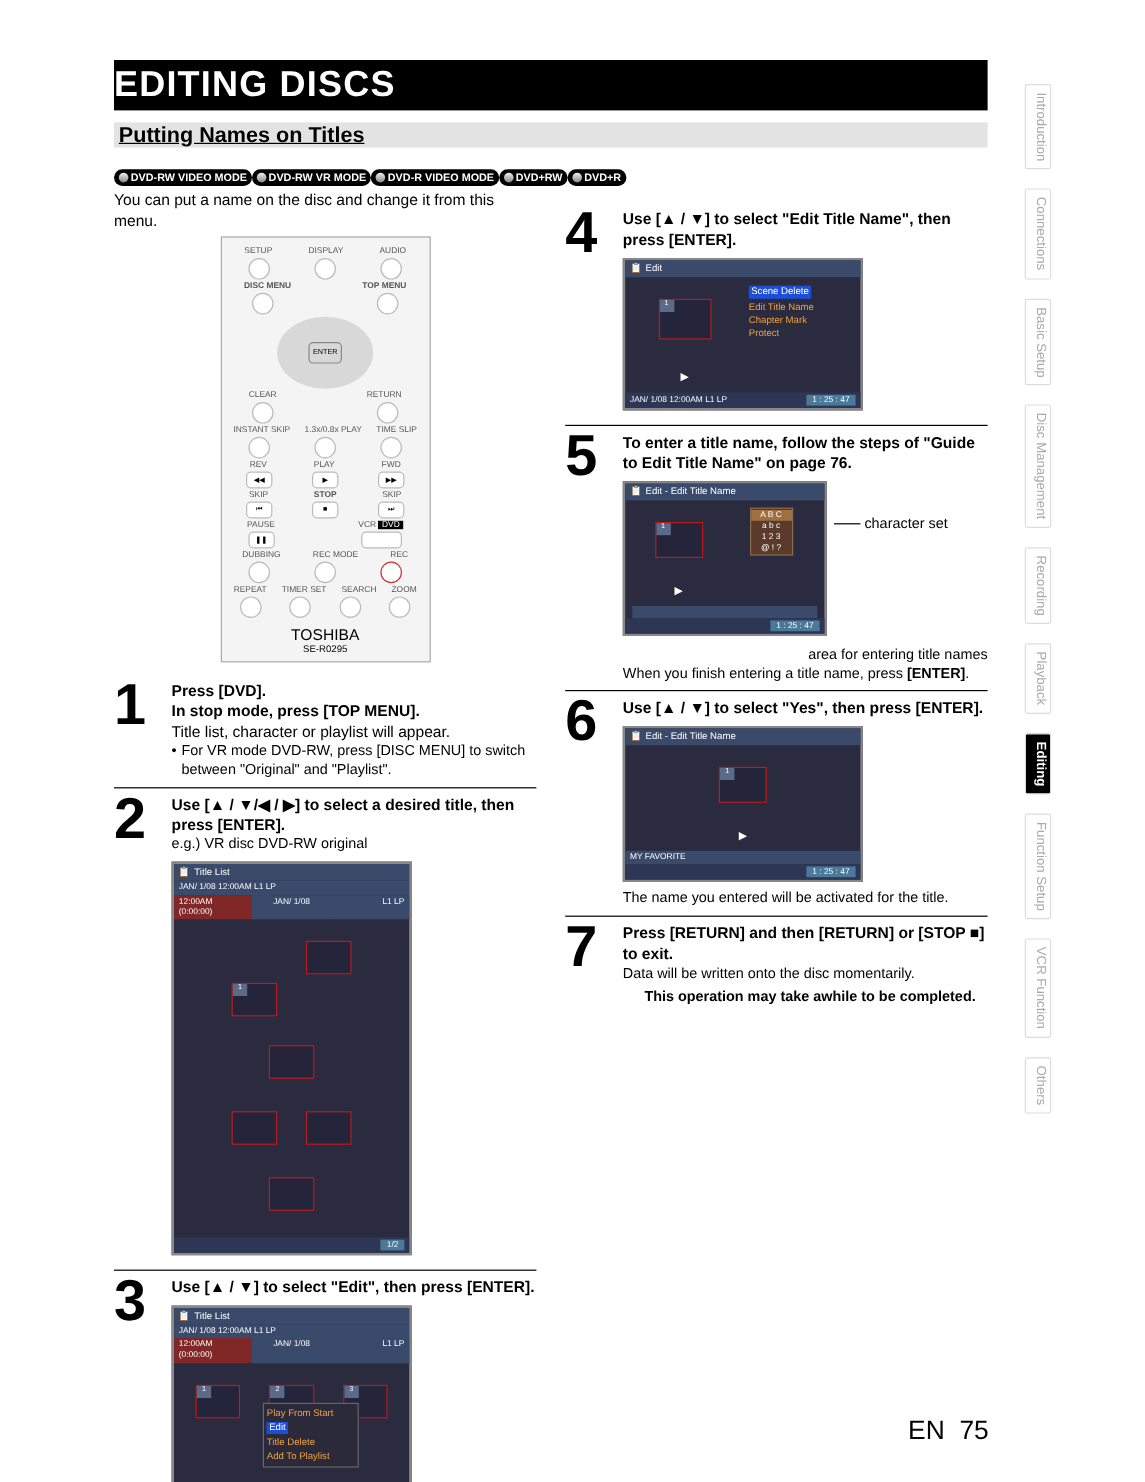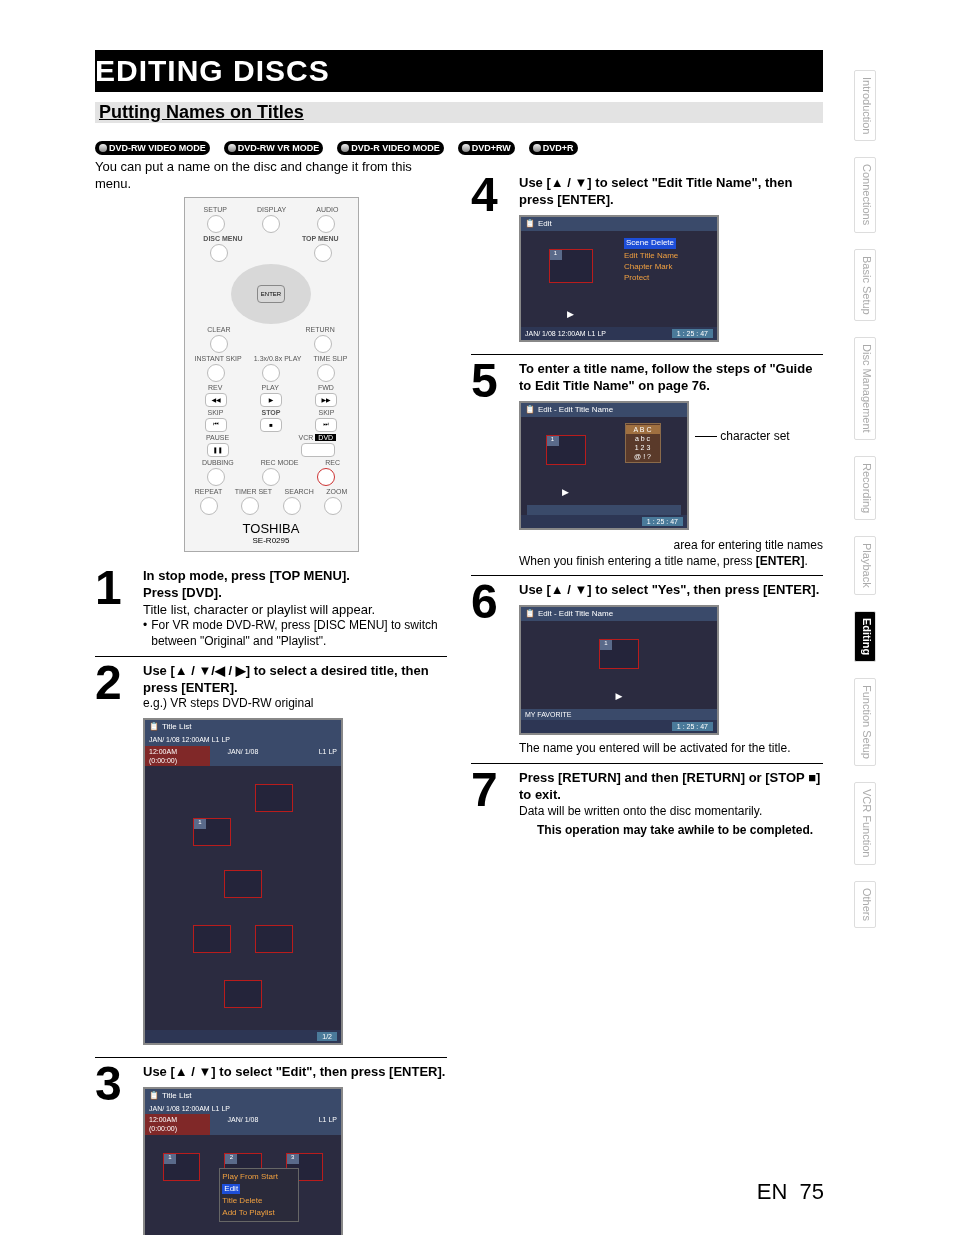--- a/index.html
+++ b/index.html
@@ -29,21 +29,21 @@
   .section-head {
     font-size: 18px;
     font-weight: bold;
     text-decoration: underline;
     margin-bottom: 18px;
     background: #e3e3e3;
     padding: 0 4px;
   }
   .dvd-badges {
     display: flex;
-    gap: 14px;
+    gap: 0;
     margin: 2px 0 4px;
   }
   .dvd-badge {
     background: #000;
     color: #fff;
     font-size: 9px;
     font-weight: bold;
     padding: 2px 4px;
     border-radius: 8px;
     display: flex;
@@ -313,34 +313,34 @@
             <span class="btn round"></span>
             <span class="btn round"></span>
           </div>
         <div class="brand">TOSHIBA</div>
         <div class="model">SE-R0295</div>
       </div>
 
       <div class="step first">
         <div class="step-num">1</div>
         <div class="step-body">
+          <div class="bold">Press [DVD].</div>
           <div class="bold">In stop mode, press [TOP MENU].</div>
-          <div class="bold">Press [DVD].</div>
           <div>Title list, character or playlist will appear.</div>
           <div class="bullet sub">
               <span>For VR mode DVD-RW, press [DISC MENU] to switch between "Original" and "Playlist".</span>
             </div>
         </div>
       </div>
 
       <div class="step">
         <div class="step-num">2</div>
         <div class="step-body">
           <div class="bold">Use [▲ / ▼/◀ / ▶] to select a desired title, then press [ENTER].</div>
-          <div class="sub">e.g.) VR steps DVD-RW original</div>
+          <div class="sub">e.g.) VR disc DVD-RW original</div>
           <div class="screenshot">
             <div class="hdr">
                 <span>📋</span>
                 <span>Title List</span>
               </div>
             <div style="background:#3a4a6a; font-size:7px; padding:1px 4px;">JAN/ 1/08 12:00AM  L1   LP</div>
             <div style="display:flex;background:#802828;font-size:7px;">
                 <span style="flex:1;padding:1px 4px;">12:00AM (0:00:00)</span>
                 <span style="flex:1;text-align:center;background:#3a4a6a;padding:1px 4px;">JAN/ 1/08</span>
                 <span style="flex:1;text-align:right;background:#3a4a6a;padding:1px 4px;">L1   LP</span>

